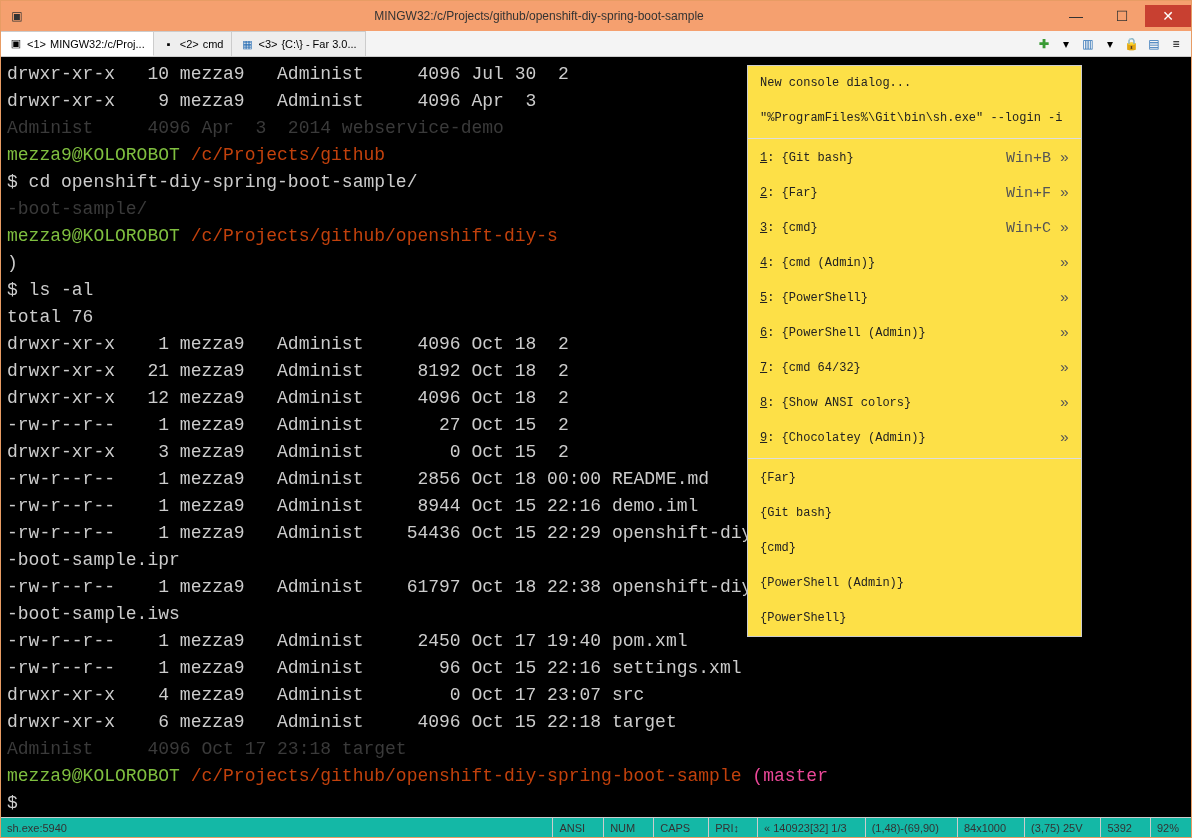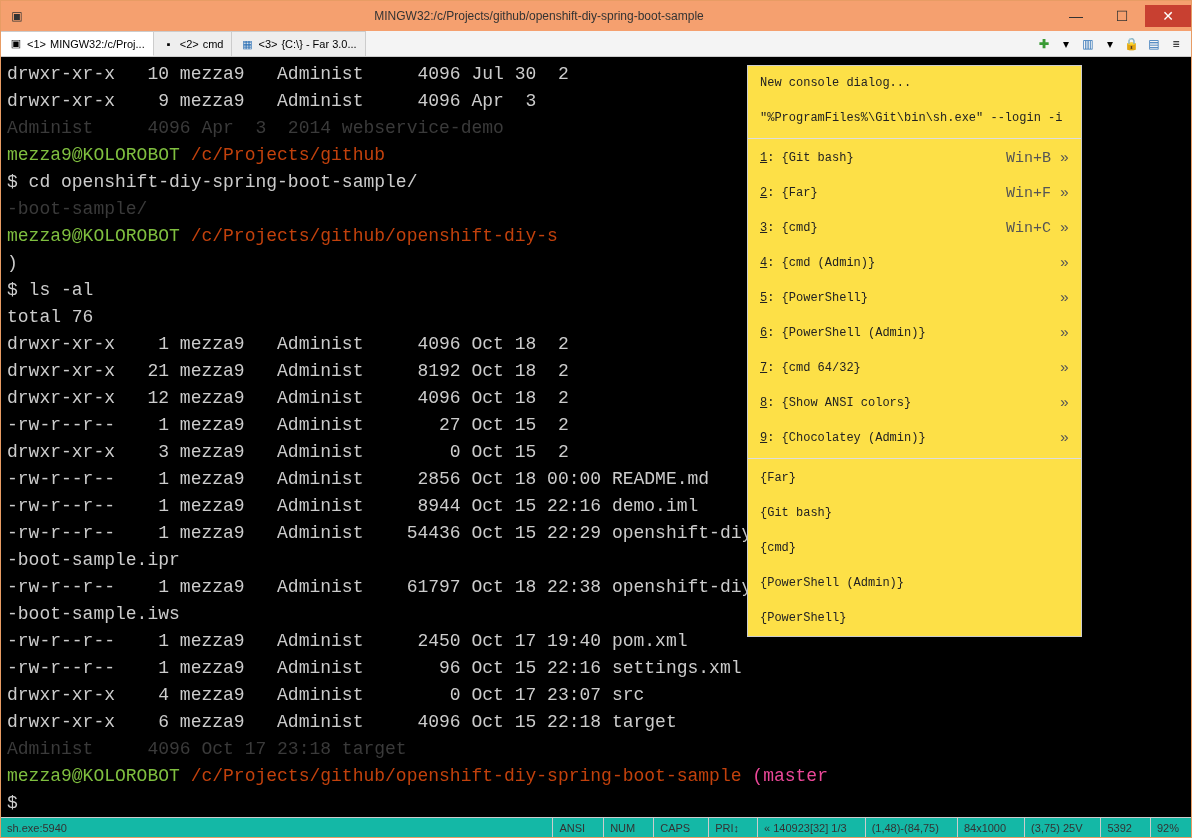--- a/index.html
+++ b/index.html
@@ -221,19 +221,19 @@
   </div>
 
   <div class="statusbar">
     <span class="sb-seg">sh.exe:5940</span>
     <span class="spacer"></span>
     <span class="sb-seg">ANSI</span>
     <span class="sb-seg">NUM</span>
     <span class="sb-seg">CAPS</span>
     <span class="sb-seg">PRI↕</span>
     <span class="sb-seg">« 140923[32] 1/3</span>
-    <span class="sb-seg">(1,48)-(84,75)</span>
+    <span class="sb-seg">(1,48)-(69,90)</span>
     <span class="sb-seg">84x1000</span>
     <span class="sb-seg">(3,75) 25V</span>
     <span class="sb-seg">5392</span>
     <span class="sb-seg">92%</span>
   </div>
 </div>
 
 </body></html>

